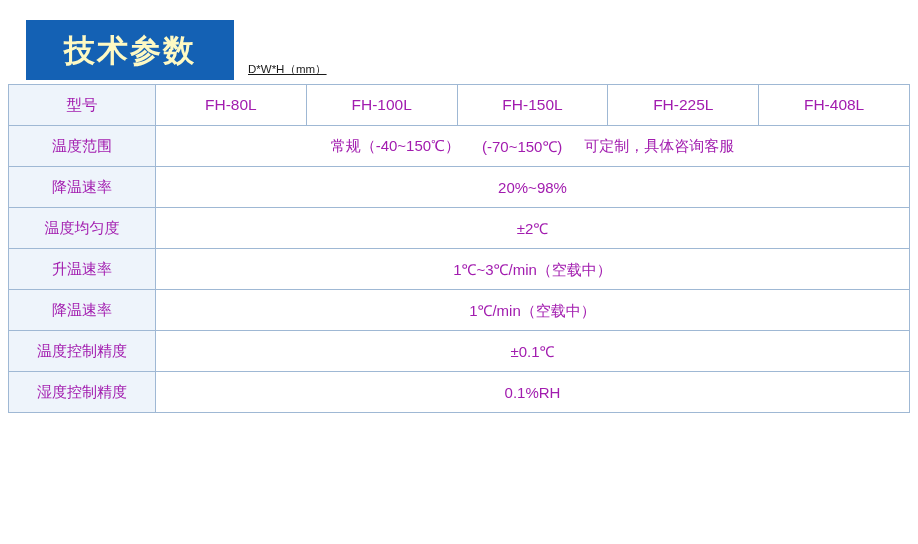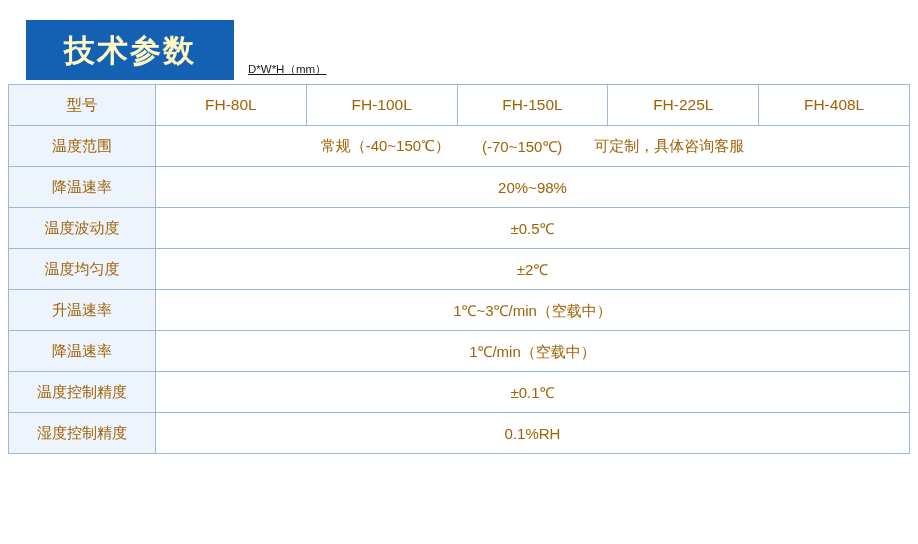--- a/index.html
+++ b/index.html
@@ -57,21 +57,21 @@
     width: 902px;
     border-collapse: collapse;
     table-layout: fixed;
   }
   .spec-table td {
     border: 1px solid #9fb8d4;
     height: 41px;
     text-align: center;
     vertical-align: middle;
     font-size: 15px;
-    color: #a16207;
+    color: #a21caf;
     padding: 0 2px;
     box-sizing: border-box;
   }
   .spec-table td.label-cell {
     width: 147px;
     background: #eef4fb;
     font-size: 15px;
     font-weight: normal;
   }
   .spec-table tr.header-row td {
@@ -83,21 +83,21 @@
   .spec-table td.value-cell {
     background: #ffffff;
   }
   .spec-table td.merged {
     background: #ffffff;
   }
   .temp-range-inner {
     display: flex;
     align-items: center;
     justify-content: center;
-    gap: 32px;
+    gap: 22px;
     font-size: 15px;
     white-space: nowrap;
   }
   .temp-range-inner span {
     display: inline-block;
   }
 </style>
 </head>
 <body>
 
@@ -130,24 +130,20 @@
             <span>可定制，具体咨询客服</span>
           </div>
         </td>
       </tr>
 
       <tr>
         <td class="label-cell">降温速率</td>
         <td class="merged" colspan="5">20%~98%</td>
       </tr>
 
-      <tr>
-        <td class="label-cell">温度波动度</td>
-        <td class="merged" colspan="5">±0.5℃</td>
-      </tr>
 
       <tr>
         <td class="label-cell">温度均匀度</td>
         <td class="merged" colspan="5">±2℃</td>
       </tr>
 
       <tr>
         <td class="label-cell">升温速率</td>
         <td class="merged" colspan="5">1℃~3℃/min（空载中）</td>
       </tr>

